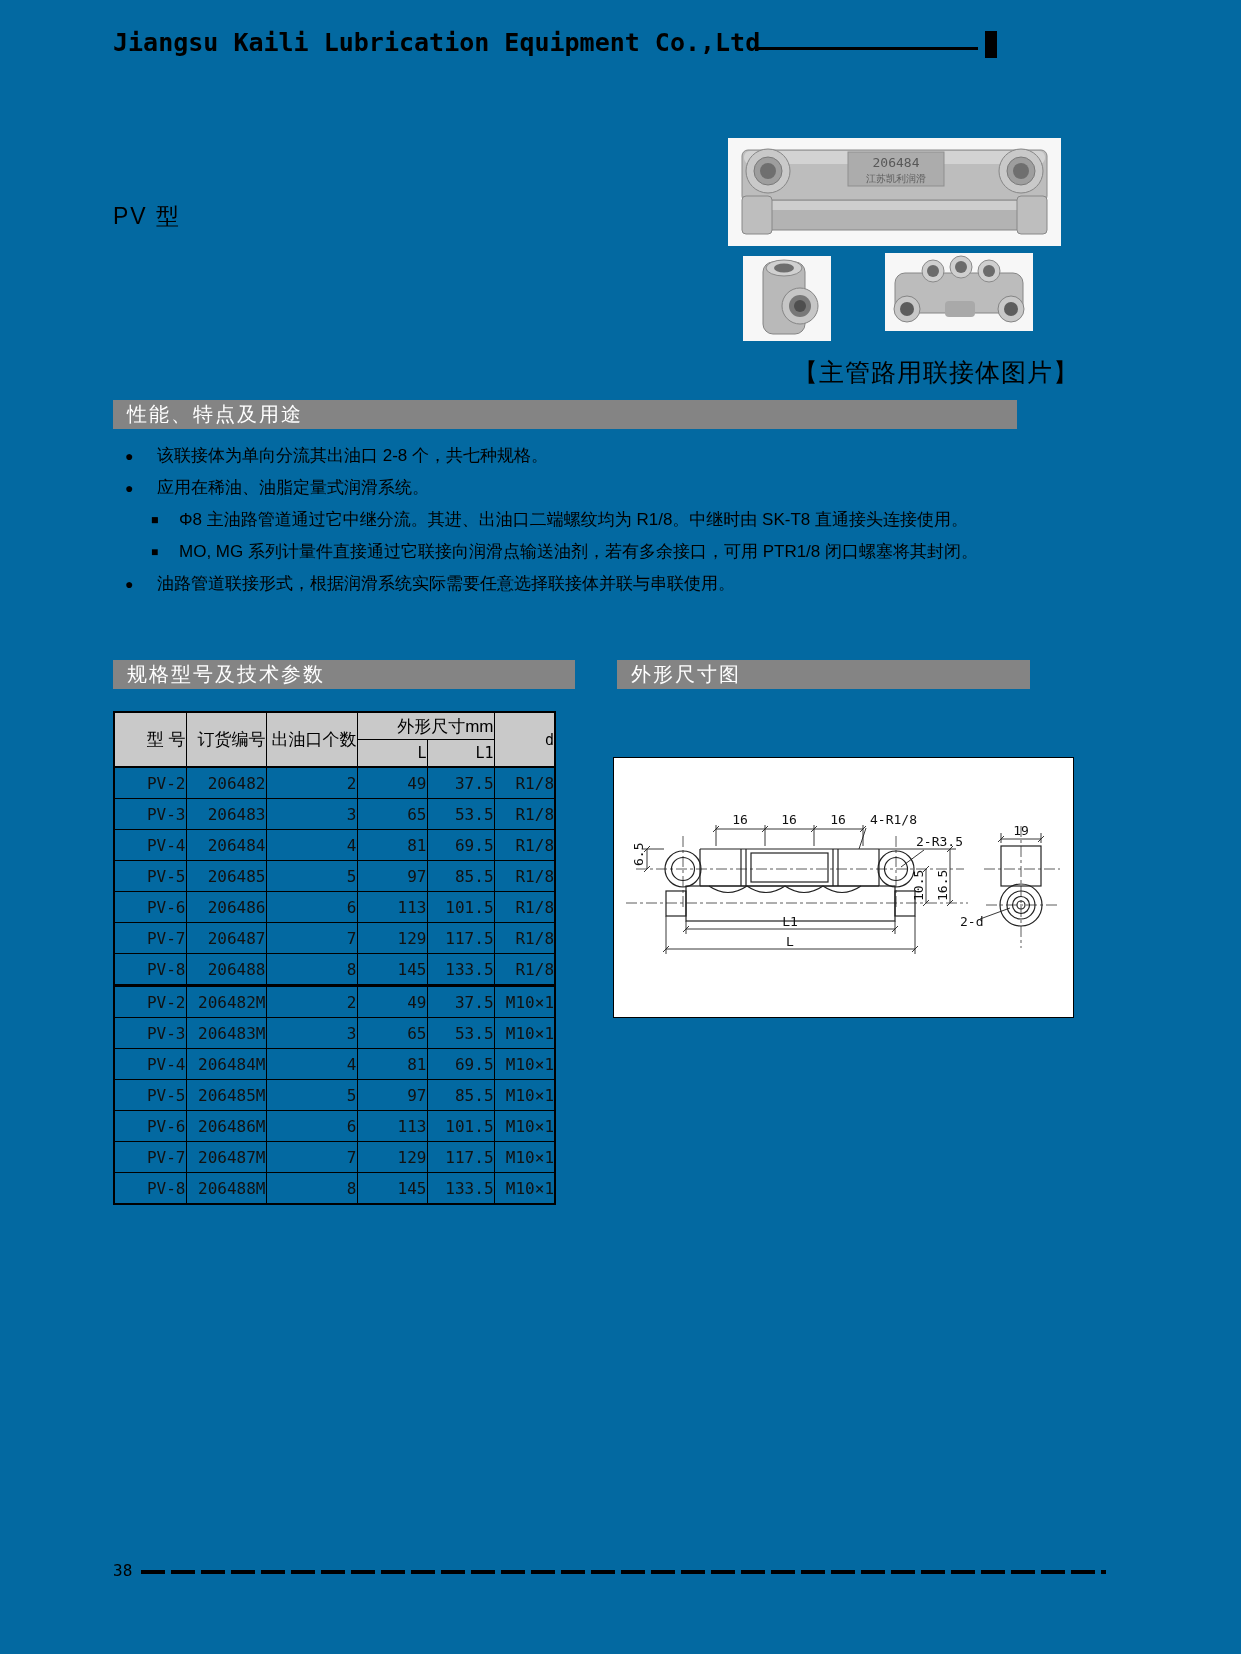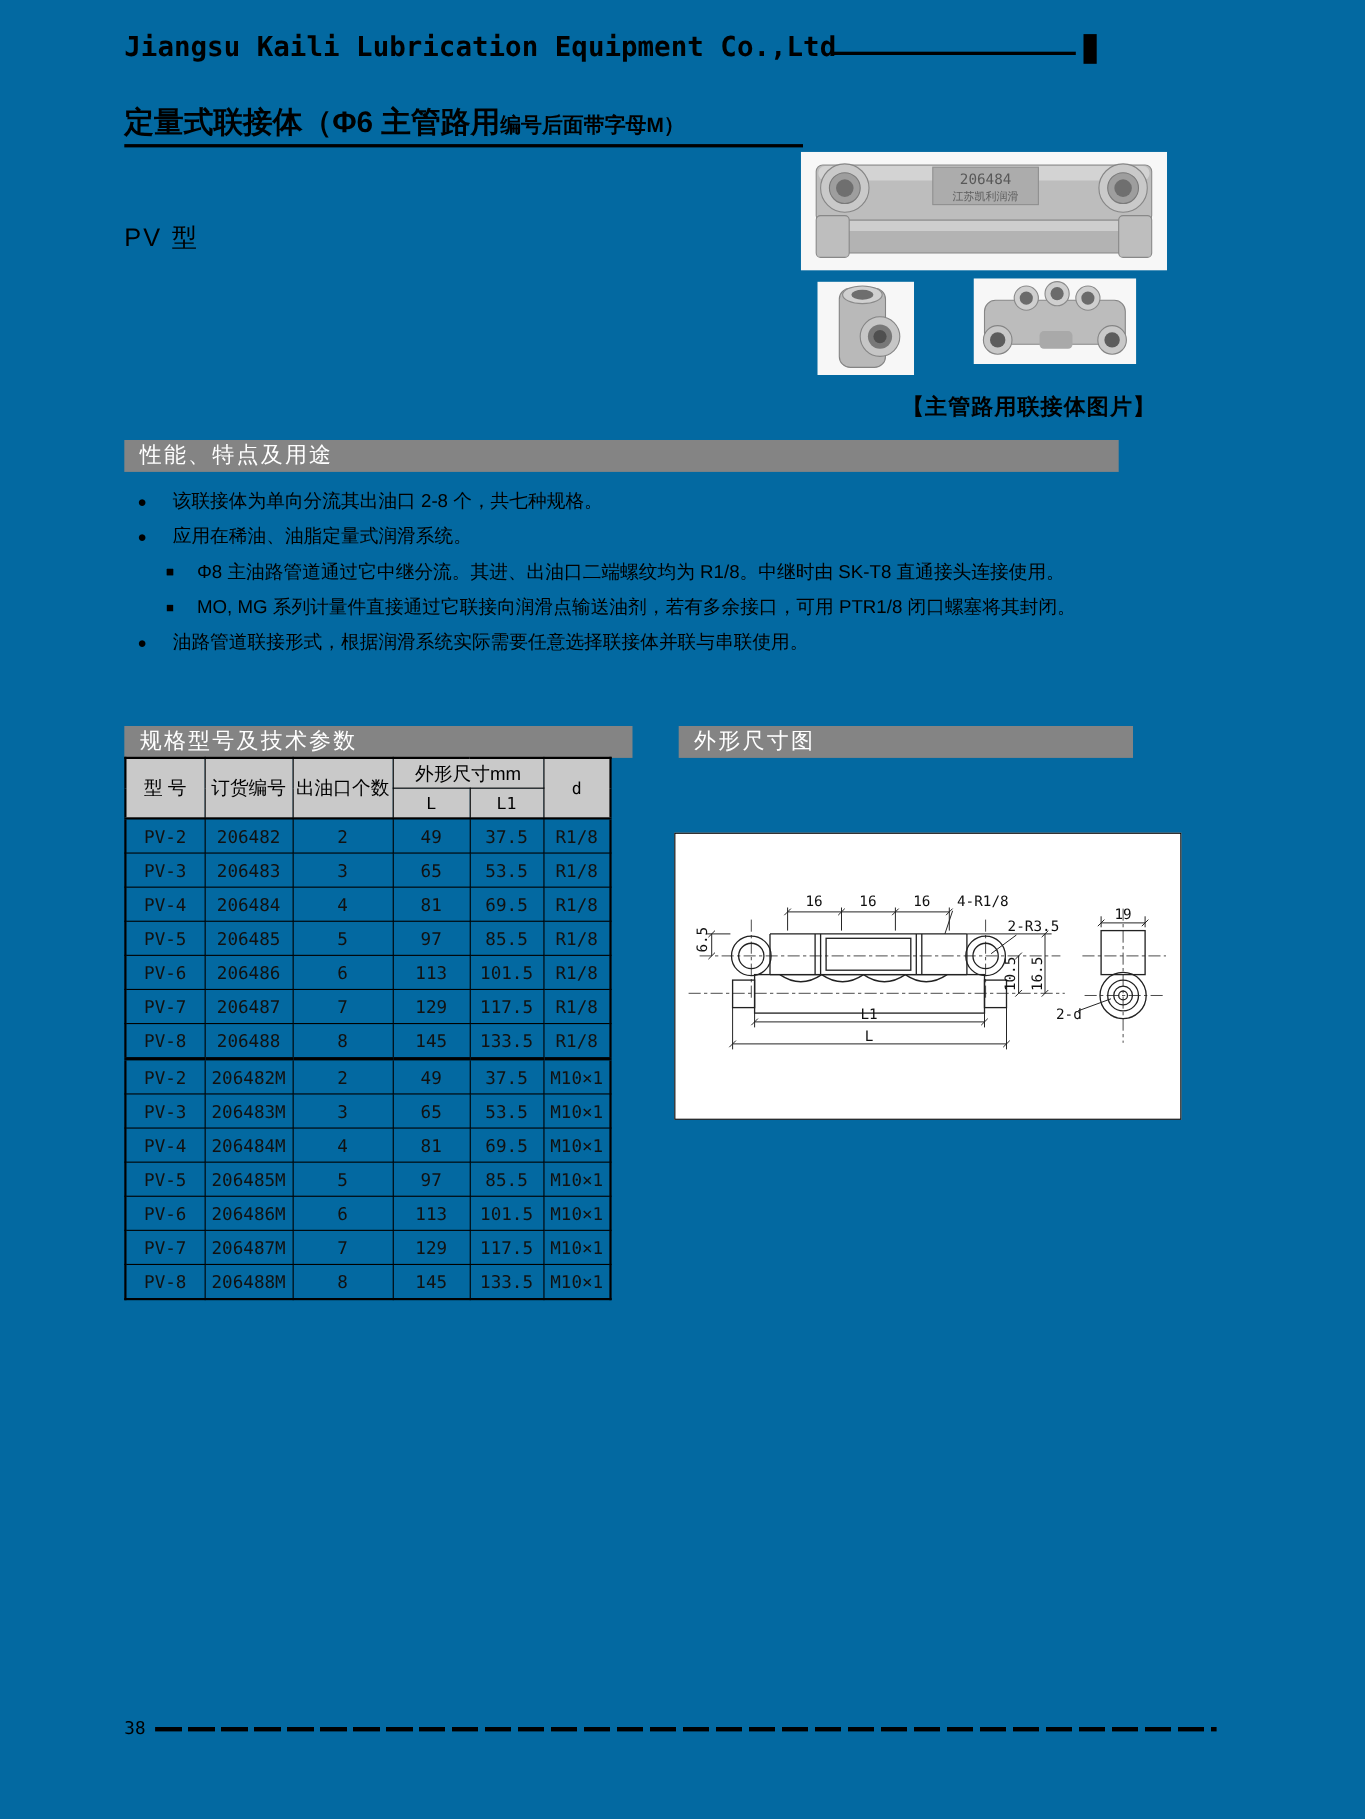--- a/index.html
+++ b/index.html
@@ -17,39 +17,39 @@
   .title-line{width:617px;border-bottom:3px solid #000;padding-bottom:2px;margin-bottom:7px;white-space:nowrap;}
   .t-big{font-size:27px;font-weight:bold;}
   .t-small{font-size:19px;font-weight:bold;}
   .pv-type{position:absolute;left:113px;top:201px;font-size:23px;letter-spacing:2px;}
 
   
   .photo{position:absolute;}
   .photo-main{left:728px;top:138px;}
   .photo-s1{left:743px;top:256px;}
   .photo-s2{left:885px;top:253px;}
-  .photo-caption{position:absolute;left:820px;top:356px;font-size:20px;font-weight:bold;letter-spacing:1px;}
+  .photo-caption{position:absolute;left:793px;top:356px;font-size:25px;font-weight:normal;letter-spacing:1px;}
 
   
   .sec{position:absolute;height:29px;background:#848484;color:#fff;font-size:20px;
        letter-spacing:2px;line-height:29px;padding-left:14px;box-sizing:border-box;}
   .sec1{left:113px;top:400px;width:904px;}
   .sec2a{left:113px;top:660px;width:462px;}
   .sec2b{left:617px;top:660px;width:413px;}
 
   
   .bullets{position:absolute;left:113px;top:441px;width:932px;}
   .bullet{position:relative;padding-left:44px;font-size:17px;line-height:30px;margin-bottom:2px;}
   .bullet .mk{position:absolute;left:12px;top:0;font-size:14px;}
   .bullet.l2{padding-left:66px;}
   .bullet.l2 .mk{left:38px;font-size:12px;}
 
   
-  .spec{position:absolute;left:113px;top:688px;width:441px;border-collapse:collapse;
-        border:2px solid #000;table-layout:fixed;text-align:center;}
+  .spec{position:absolute;left:113px;top:711px;width:441px;border-collapse:collapse;
+        border:2px solid #000;table-layout:fixed;text-align:right;}
   .spec th{background:#c9c9c9;font-weight:normal;font-size:17px;border:1px solid #000;height:26px;padding:0;}
   .spec thead{border-bottom:2px solid #000;}
   .spec td{border:1px solid #000;height:30px;padding:0;font-family:"DejaVu Sans Mono",monospace;
            font-size:16px;color:#111;}
   .spec tr.sep td{border-top:3px solid #000;}
   .spec .hsub{font-family:"DejaVu Sans Mono",monospace;font-size:15px;}
 
   
   .diagram{position:absolute;left:613px;top:757px;width:459px;height:259px;border:1px solid #000;background:#fff;}
 
@@ -61,21 +61,20 @@
 </head>
 <body>
 
 <div class="page">
 
   <div class="company">Jiangsu Kaili Lubrication Equipment Co.,Ltd</div>
   <div class="company-rule"></div>
   <div class="company-block"></div>
 
   <div class="titles">
-    <div class="title-line"><span class="t-big">定量式联接体（Φ6 主管路用</span><span class="t-small">编号后面带字母M）</span></div>
   </div>
   <div class="pv-type">PV 型</div>
 
   <div class="photo photo-main">
     <svg width="333" height="108" viewBox="0 0 333 108">
       <rect width="333" height="108" fill="#f7f7f7"></rect>
       <rect x="14" y="12" width="305" height="52" rx="6" fill="#bdbdbd" stroke="#8a8a8a"></rect>
       <rect x="16" y="13" width="301" height="13" rx="6" fill="#d3d3d3"></rect>
       <rect x="120" y="14" width="96" height="34" fill="#acacac" stroke="#8f8f8f"></rect>
       <text x="168" y="29" text-anchor="middle" font-family="'DejaVu Sans Mono',monospace" font-size="13" fill="#585858">206484</text>

